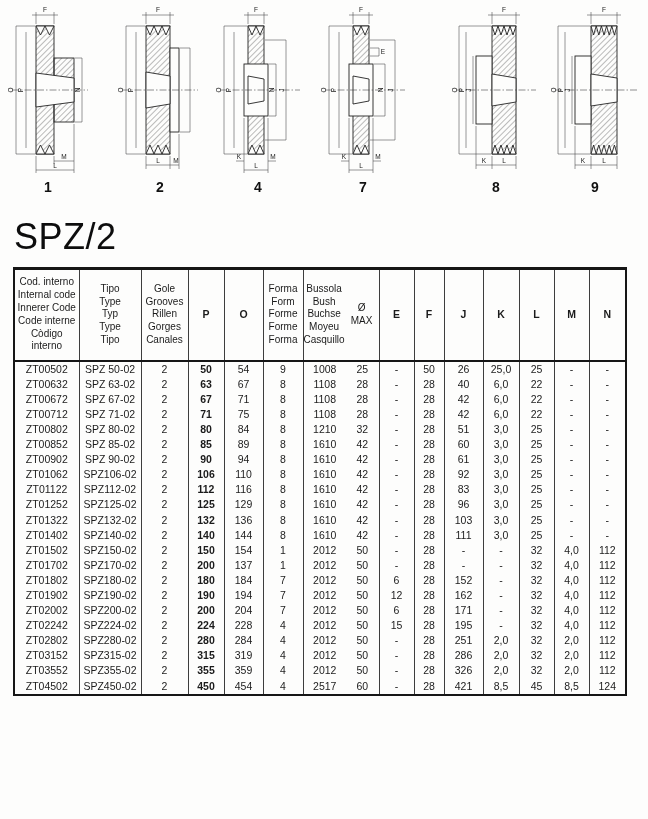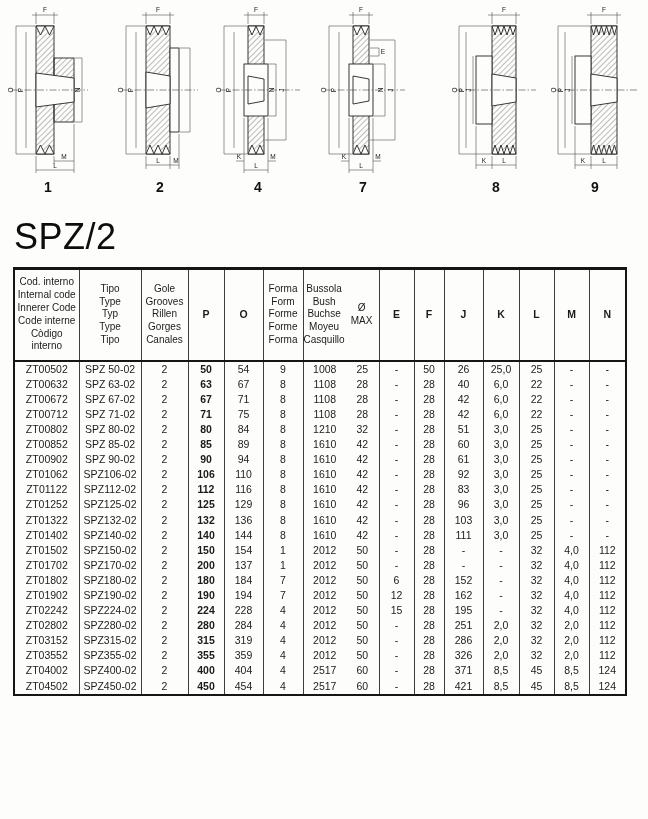--- a/index.html
+++ b/index.html
@@ -603,20 +603,37 @@
         <td class="nl">50</td>
         <td>12</td>
         <td>28</td>
         <td>162</td>
         <td>-</td>
         <td>32</td>
         <td>4,0</td>
         <td>112</td>
       </tr>
       <tr>
+        <td>ZT02002</td>
+        <td>SPZ200-02</td>
+        <td>2</td>
+        <td class="b">200</td>
+        <td>204</td>
+        <td>7</td>
+        <td>2012</td>
+        <td class="nl">50</td>
+        <td>6</td>
+        <td>28</td>
+        <td>171</td>
+        <td>-</td>
+        <td>32</td>
+        <td>4,0</td>
+        <td>112</td>
+      </tr>
+      <tr>
         <td>ZT02242</td>
         <td>SPZ224-02</td>
         <td>2</td>
         <td class="b">224</td>
         <td>228</td>
         <td>4</td>
         <td>2012</td>
         <td class="nl">50</td>
         <td>15</td>
         <td>28</td>
@@ -669,37 +686,20 @@
         <td>4</td>
         <td>2012</td>
         <td class="nl">50</td>
         <td>-</td>
         <td>28</td>
         <td>326</td>
         <td>2,0</td>
         <td>32</td>
         <td>2,0</td>
         <td>112</td>
-      </tr>
-      <tr>
-        <td>ZT04002</td>
-        <td>SPZ400-02</td>
-        <td>2</td>
-        <td class="b">400</td>
-        <td>404</td>
-        <td>4</td>
-        <td>2517</td>
-        <td class="nl">60</td>
-        <td>-</td>
-        <td>28</td>
-        <td>371</td>
-        <td>8,5</td>
-        <td>45</td>
-        <td>8,5</td>
-        <td>124</td>
       </tr>
       <tr>
         <td>ZT04502</td>
         <td>SPZ450-02</td>
         <td>2</td>
         <td class="b">450</td>
         <td>454</td>
         <td>4</td>
         <td>2517</td>
         <td class="nl">60</td>

